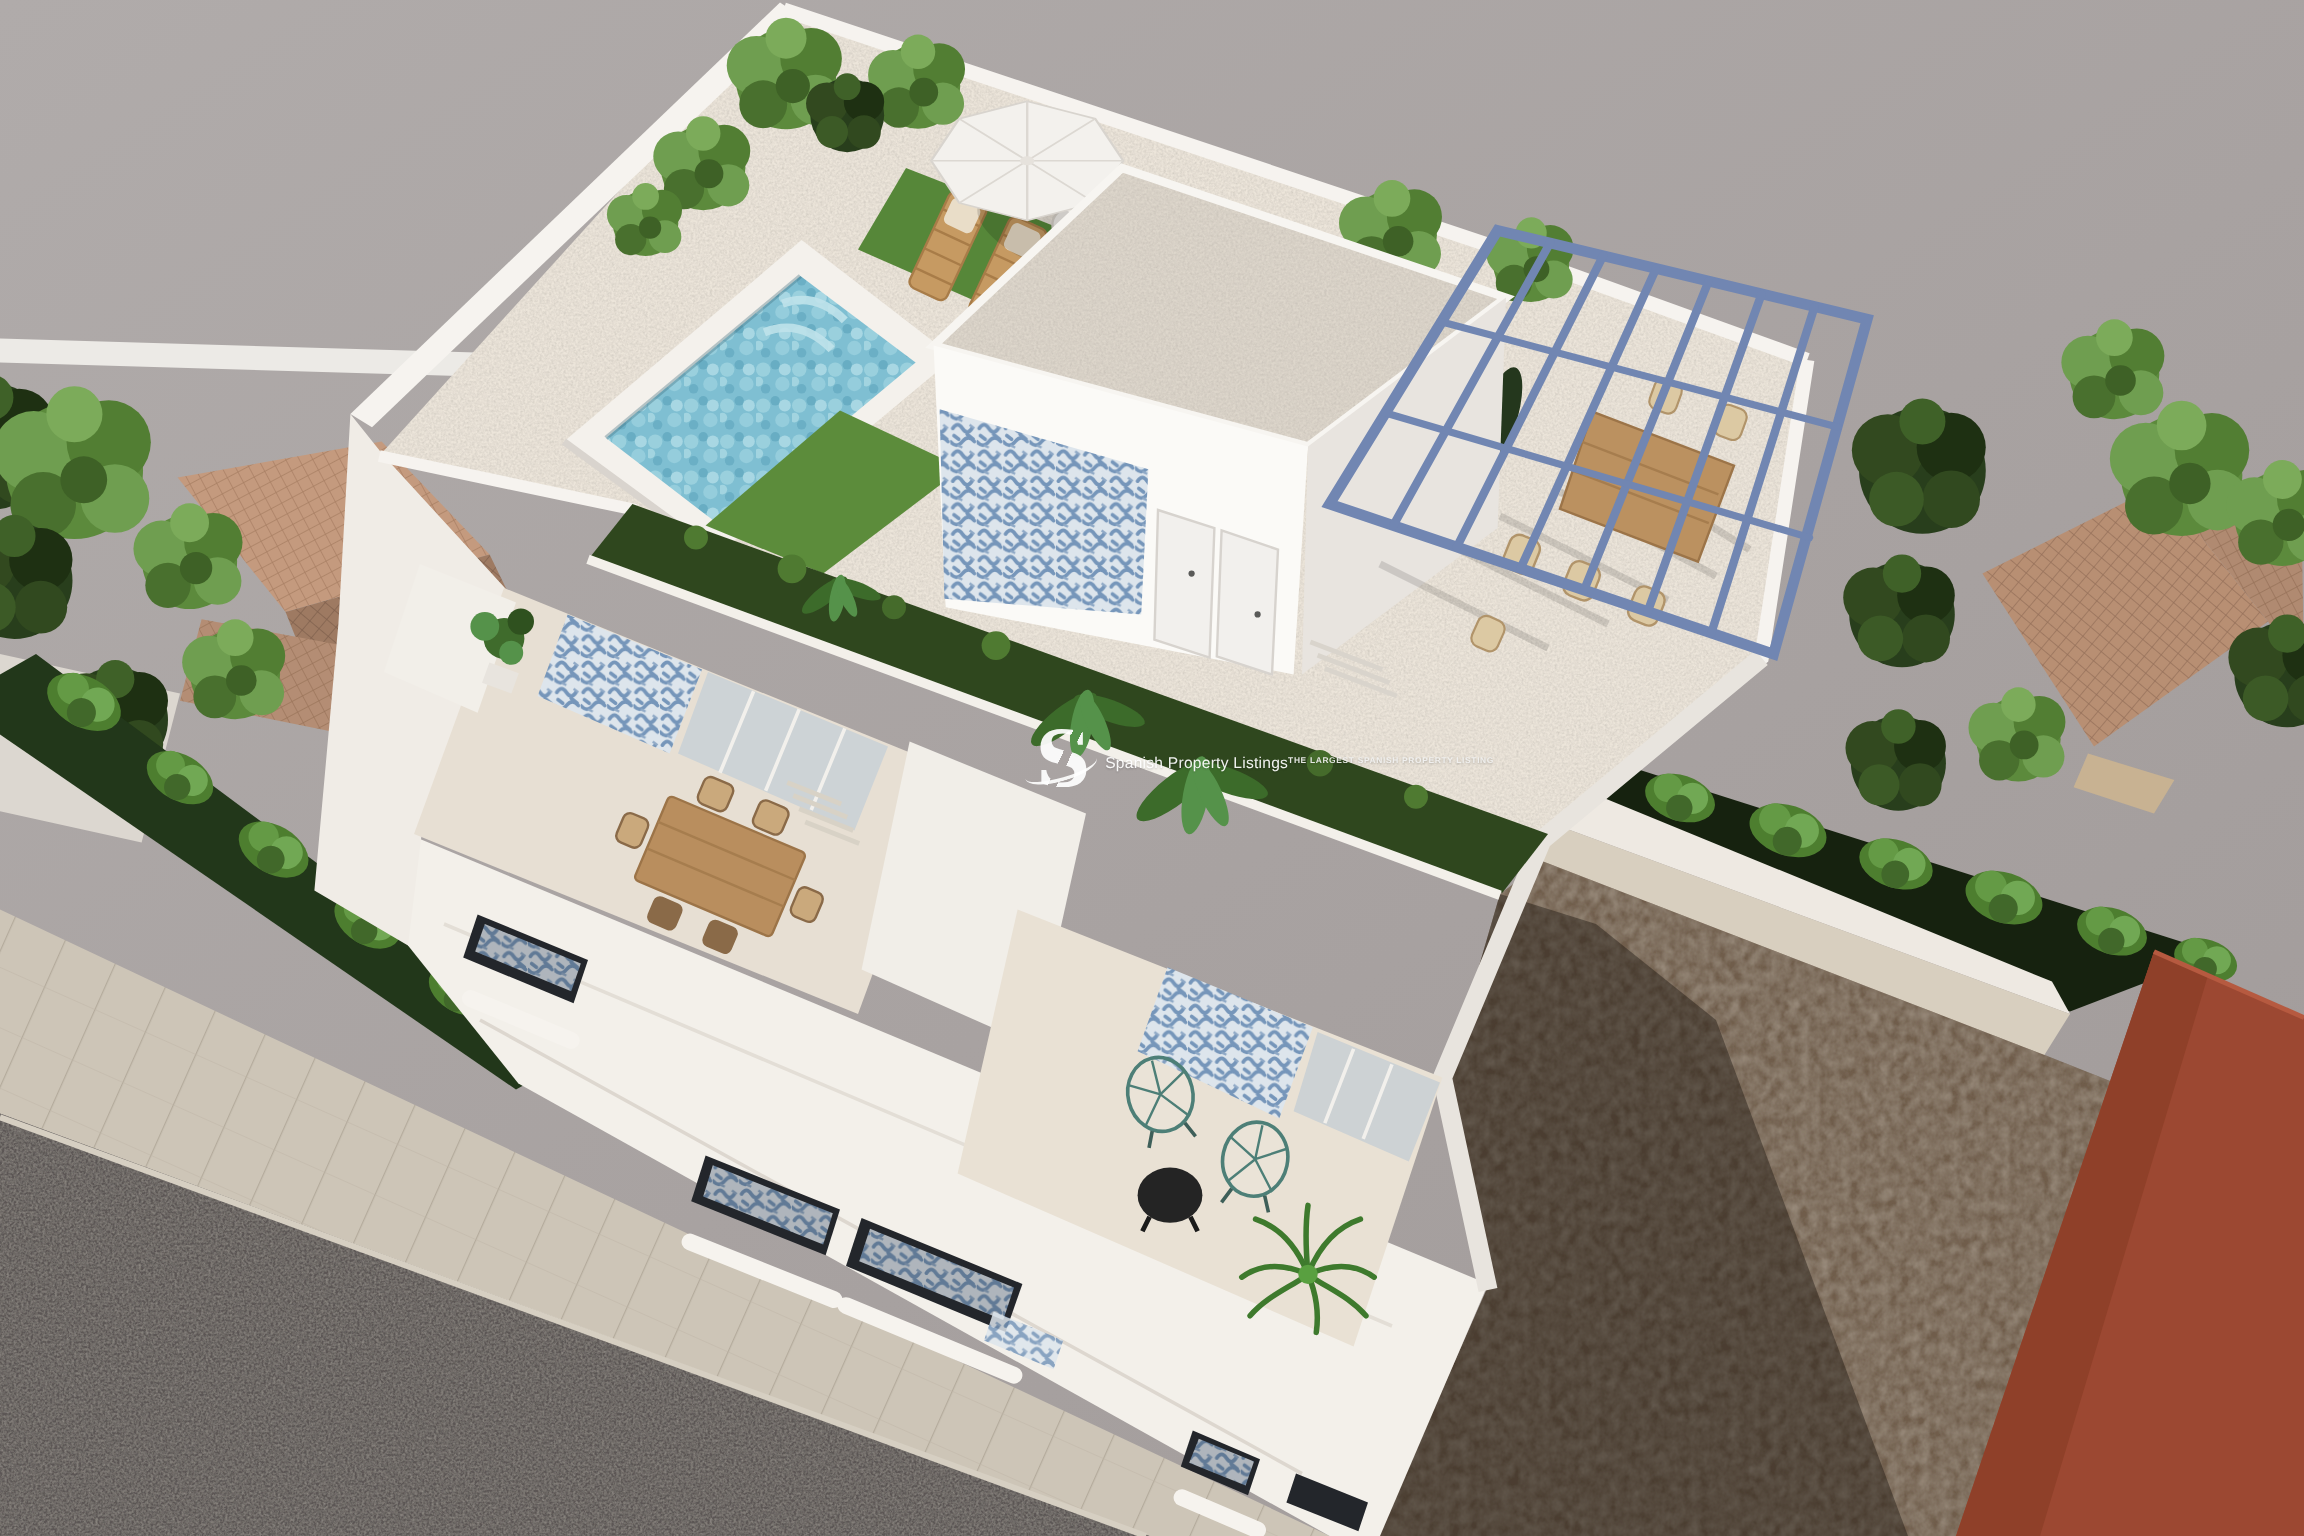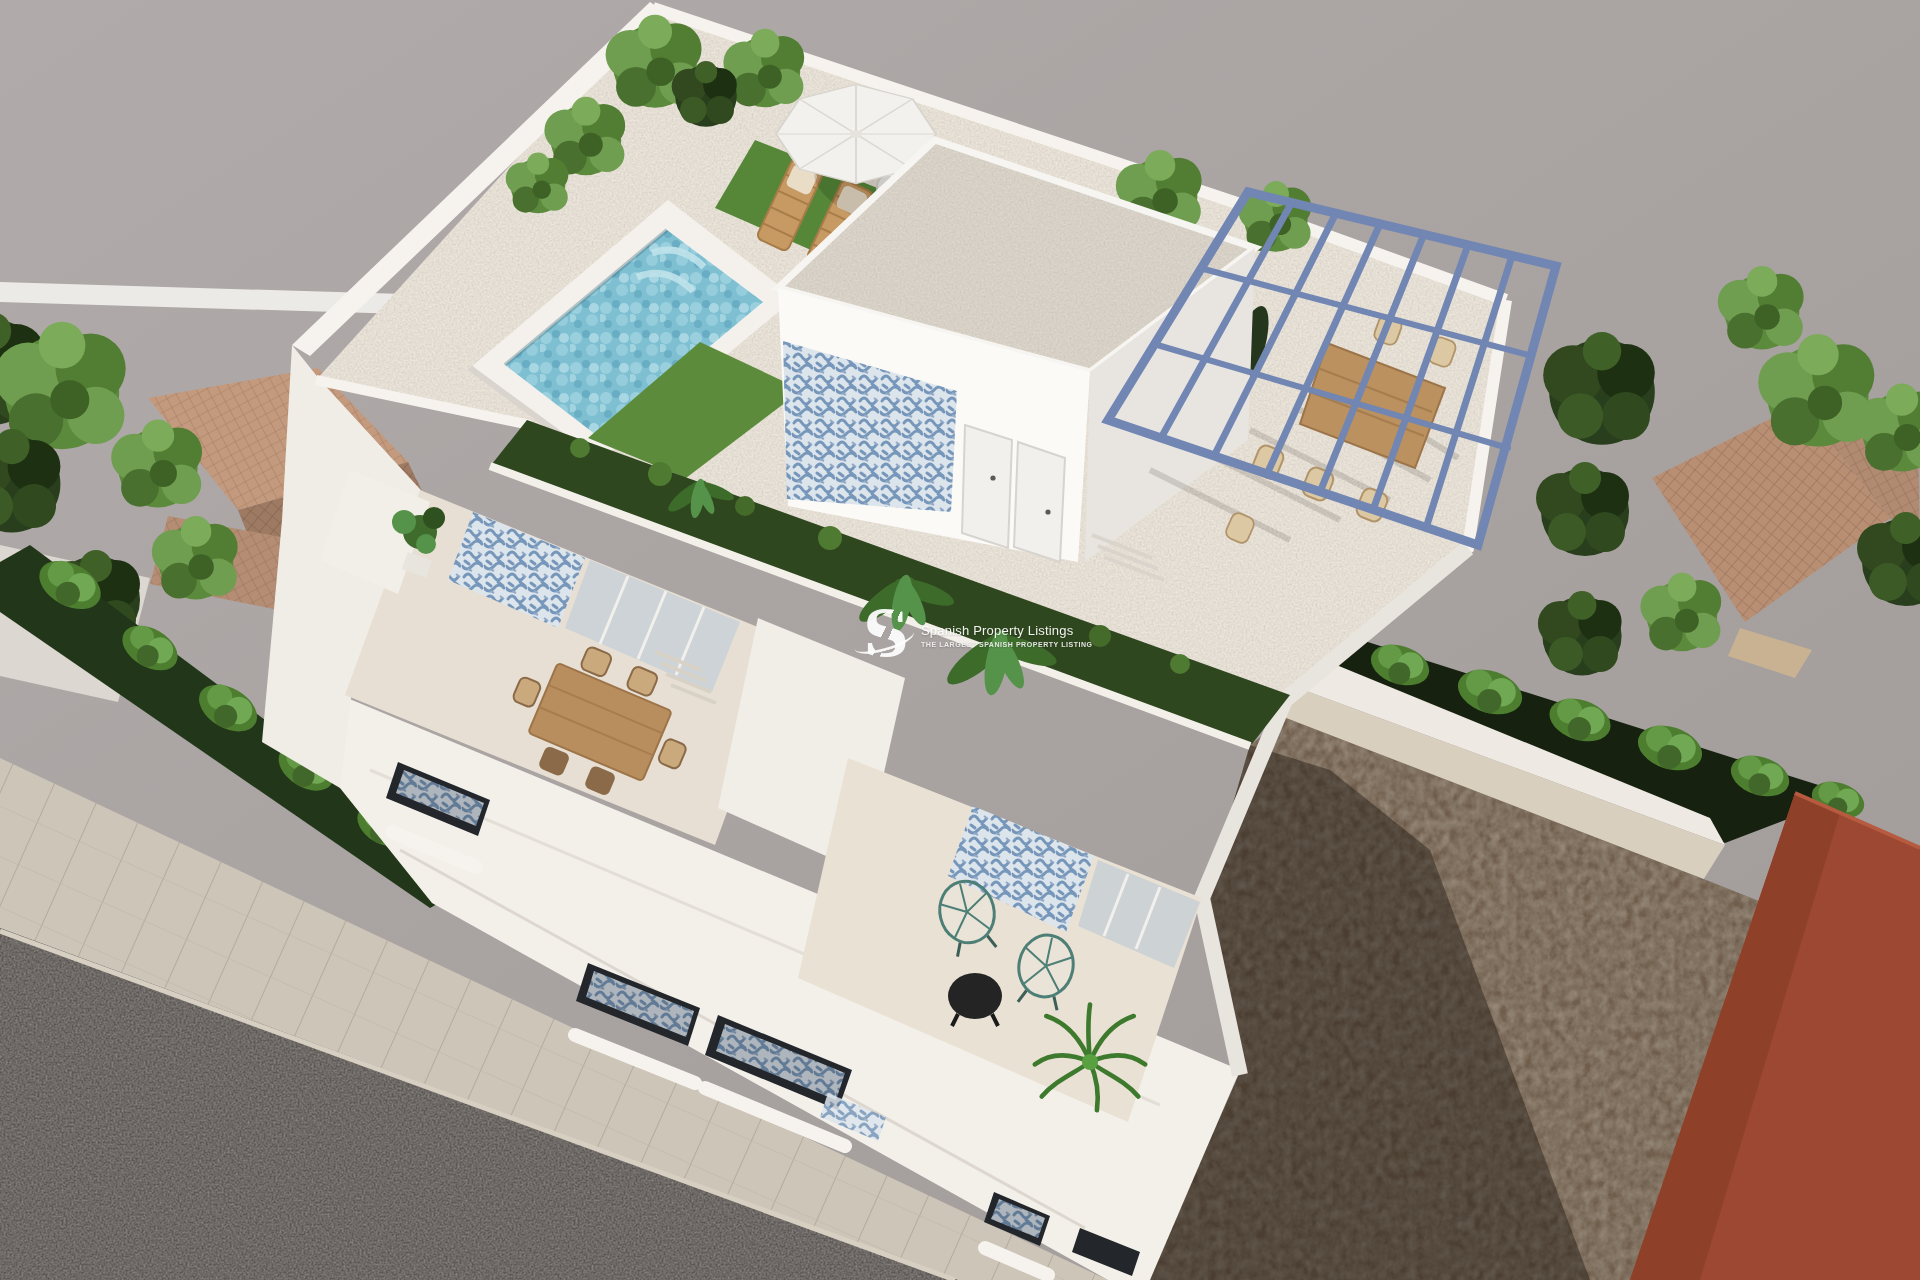--- a/index.html
+++ b/index.html
@@ -10,21 +10,21 @@
   .wm{position:absolute;left:862px;top:604px;display:flex;align-items:center;
       gap:11px;opacity:.93;pointer-events:none;}
   .wm-logo{position:relative;width:48px;height:62px;color:#fff;
       font-family:"DejaVu Serif",serif;font-weight:bold;font-size:64px;line-height:60px;
       text-align:center;
       -webkit-mask-image:linear-gradient(115deg,#000 0 45%,transparent 45% 55%,#000 55%);
       mask-image:linear-gradient(115deg,#000 0 45%,transparent 45% 55%,#000 55%);}
   .wm-swoosh{position:absolute;left:853px;top:630px;width:62px;height:18px;
       border-bottom:3px solid #fff;border-radius:50%;transform:rotate(-16deg);
       opacity:.9;pointer-events:none;}
-  .wm-text{display:flex;flex-direction:column;}
+  .wm-text{display:flex;flex-direction:row;}
   .wm-title{color:#fff;font-size:13px;letter-spacing:.2px;font-weight:400;
       text-shadow:0 1px 2px rgba(0,0,0,.25);white-space:nowrap;}
   .wm-sub{color:#f1f1f0;font-size:7px;font-weight:bold;letter-spacing:.55px;
       margin-top:3px;text-shadow:0 1px 2px rgba(0,0,0,.25);white-space:nowrap;}
 </style>
 </head>
 <body>
 
 <div class="stage">
 <svg width="1920" height="1280" viewBox="0 0 1920 1280">

